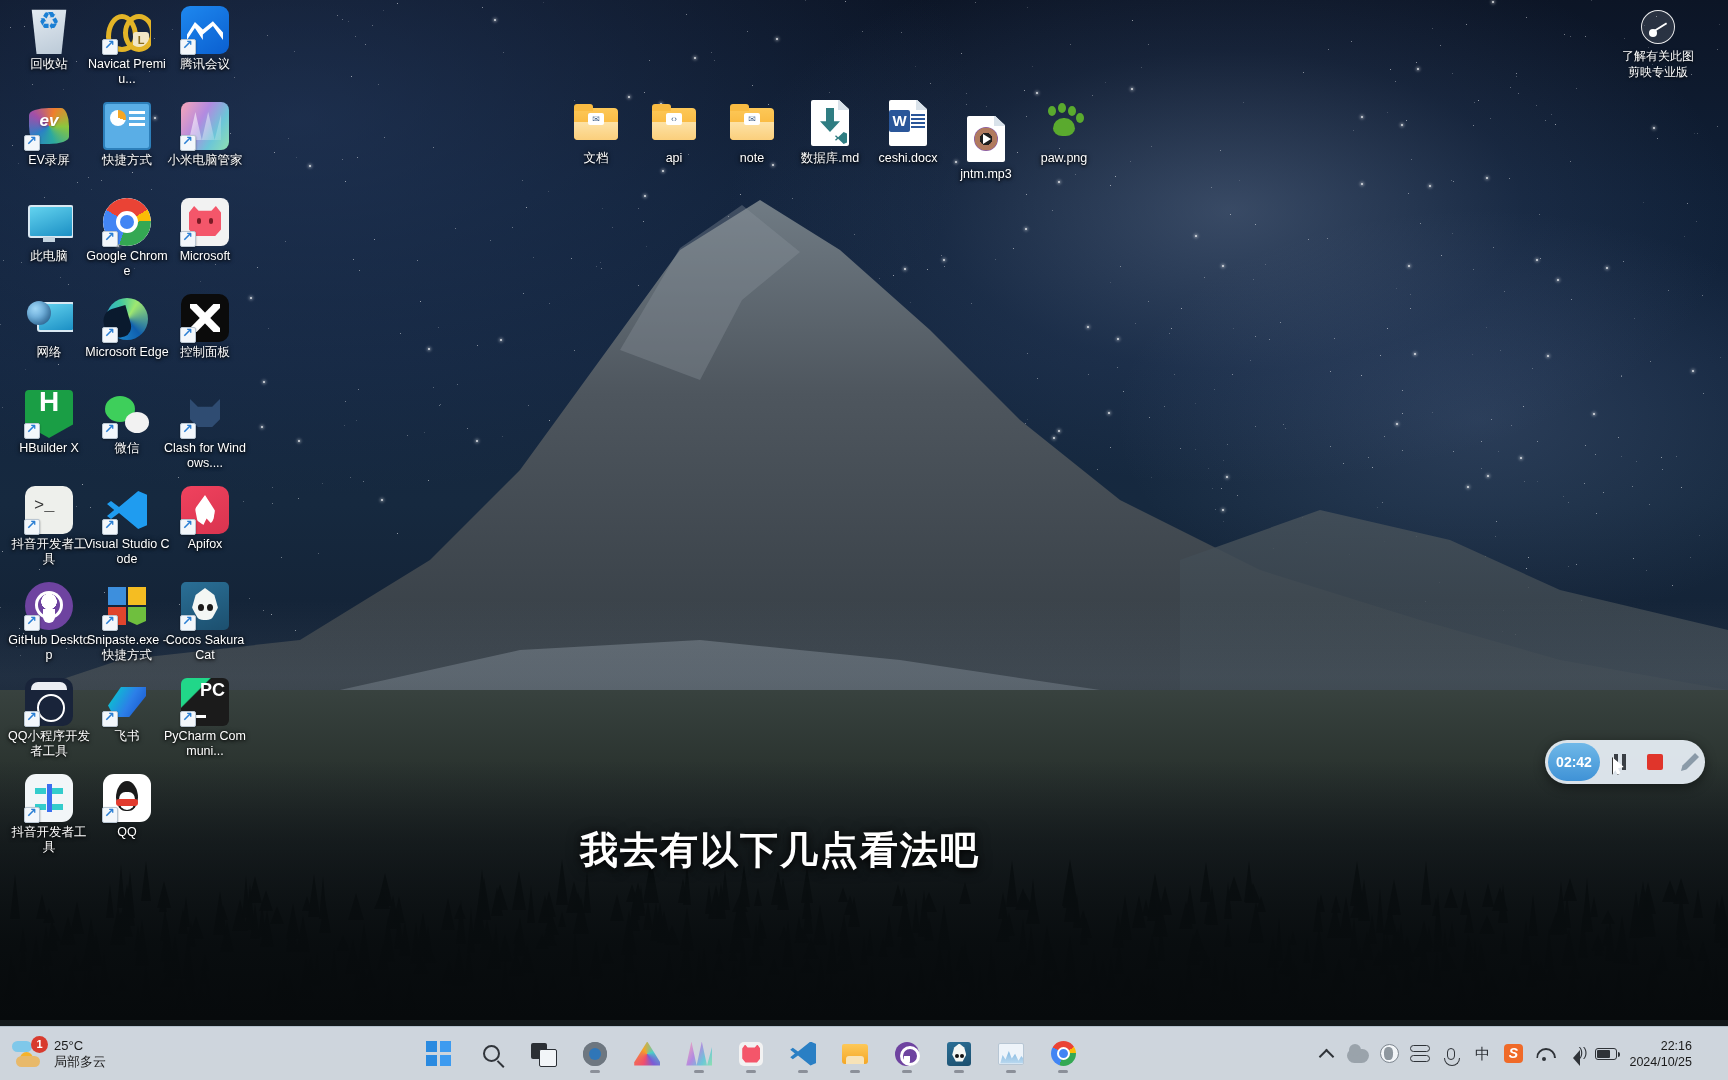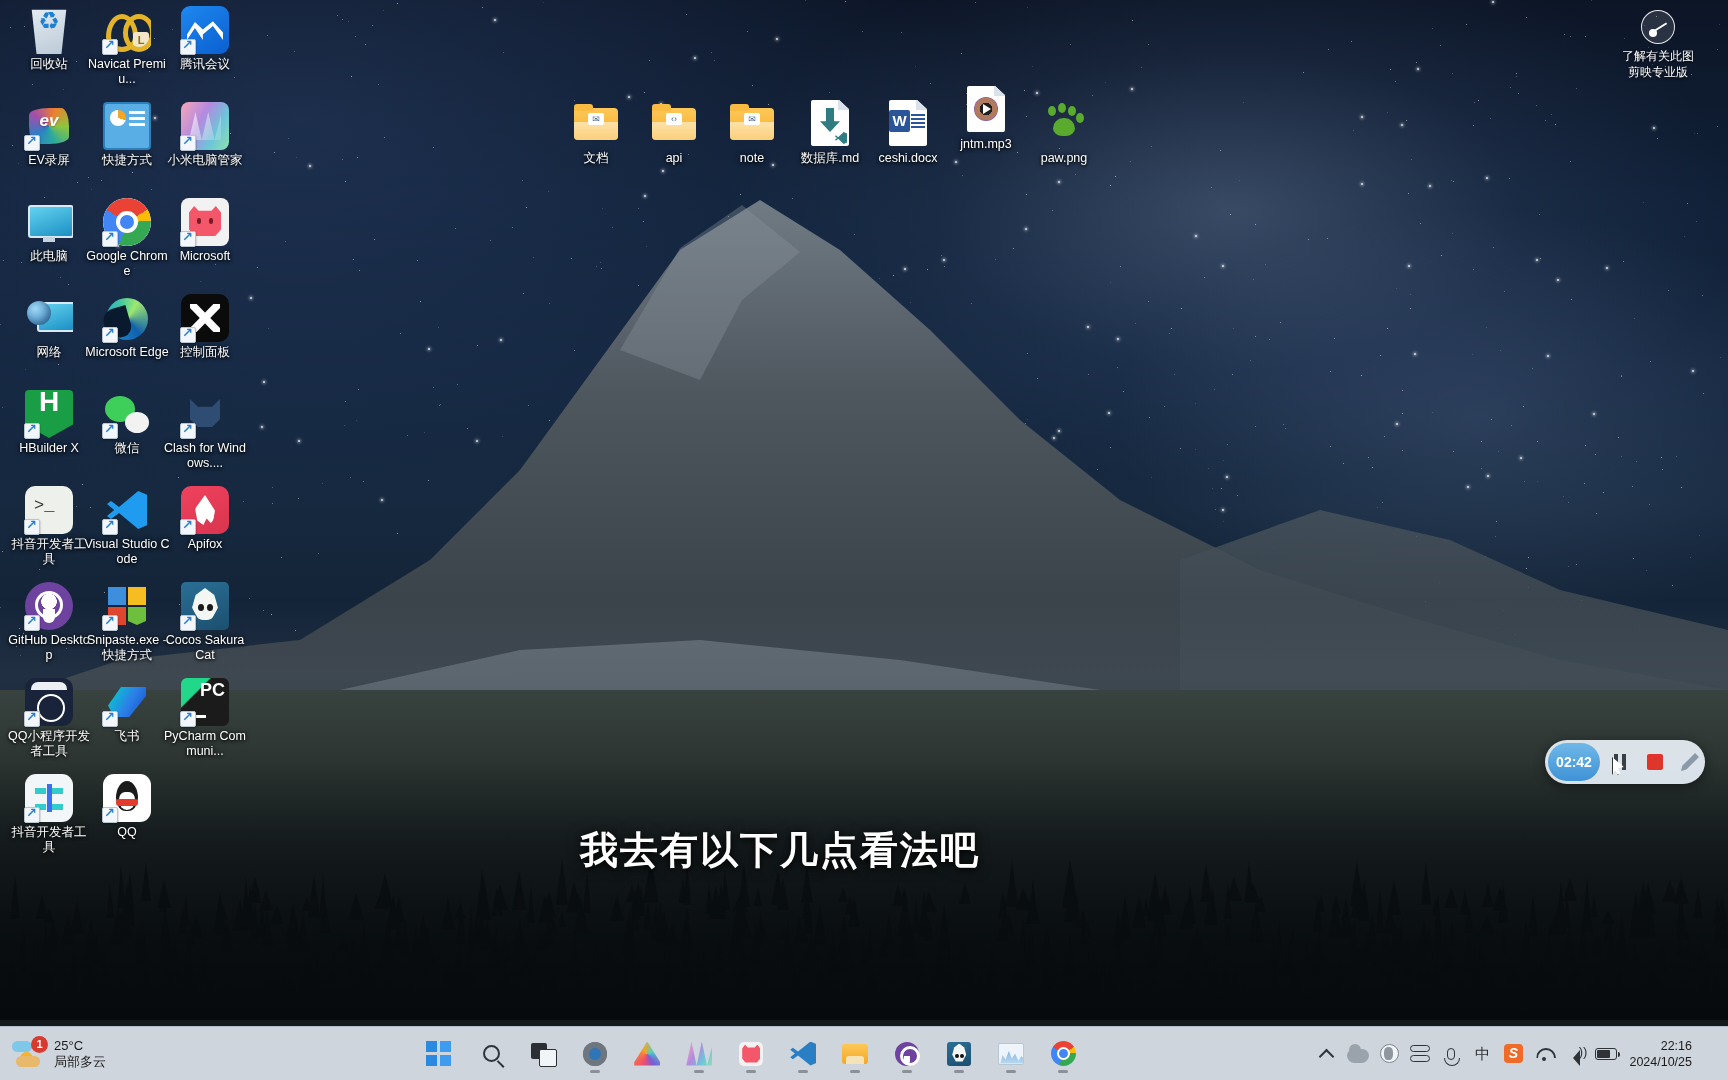--- a/index.html
+++ b/index.html
@@ -1799,21 +1799,21 @@
     <div class="dicon" style="left: 865px; top: 100px;">
       <div class="glyph">
         <div class="ic-file ic-docx">
           <span class="fold"></span>
           <span class="w">W</span>
           <span class="lines"></span>
         </div>
       </div>
       <span class="lbl">ceshi.docx</span>
     </div>
-    <div class="dicon" style="left: 943px; top: 86px;">
+    <div class="dicon" style="left: 943px; top: 116px;">
       <div class="glyph">
         <div class="ic-file ic-mp3">
           <span class="fold"></span>
           <span class="play"></span>
         </div>
       </div>
       <span class="lbl">jntm.mp3</span>
     </div>
     <div class="dicon" style="left: 1021px; top: 100px;">
       <div class="glyph">

